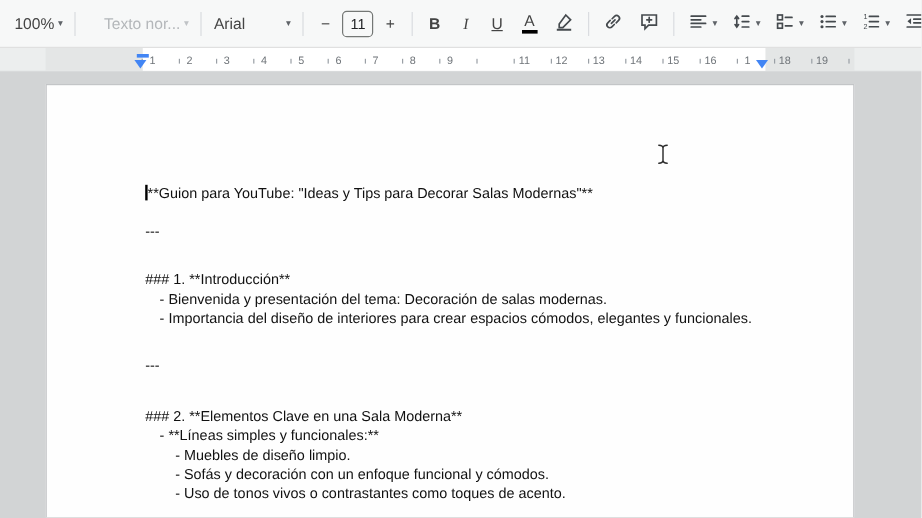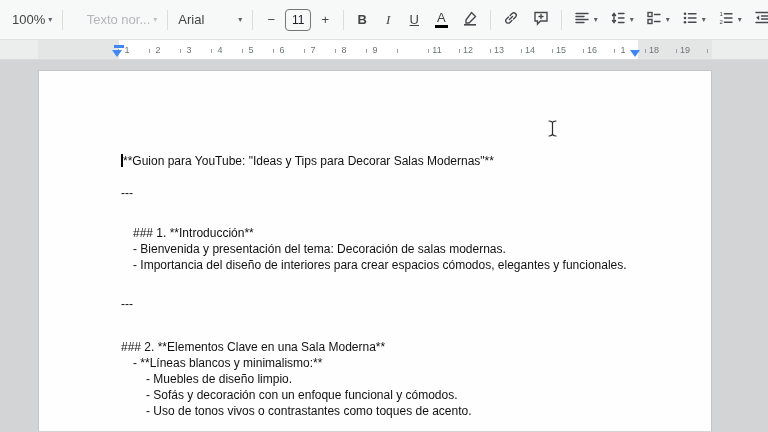--- a/index.html
+++ b/index.html
@@ -249,26 +249,26 @@
     <div class="marker-bar" style="left:114px"></div>
     <div class="marker" style="left:112px"></div>
     <div class="marker" style="left:630px"></div>
   </div>
 
   <div class="canvas">
     <div class="page">
       <div>
           <div class="doc-line ind0"><span class="text-caret"></span>**Guion para YouTube: "Ideas y Tips para Decorar Salas Modernas"**</div>
           <div class="doc-line ind0" style="margin-top: 16px;">---</div>
-          <div class="doc-line ind0" style="margin-top: 24px; margin-left: 12px;">### 1. **Introducción**</div>
+          <div class="doc-line ind0" style="margin-top: 24px;">### 1. **Introducción**</div>
           <div class="doc-line ind1">- Bienvenida y presentación del tema: Decoración de salas modernas.</div>
           <div class="doc-line ind1">- Importancia del diseño de interiores para crear espacios cómodos, elegantes y funcionales.</div>
           <div class="doc-line ind0" style="margin-top: 23px;">---</div>
           <div class="doc-line ind0" style="margin-top: 27px;">### 2. **Elementos Clave en una Sala Moderna**</div>
-          <div class="doc-line ind1">- **Líneas blancos y minimalismo:**</div>
+          <div class="doc-line ind1">- **Líneas simples y funcionales:**</div>
           <div class="doc-line ind2">- Muebles de diseño limpio.</div>
           <div class="doc-line ind2">- Sofás y decoración con un enfoque funcional y cómodos.</div>
           <div class="doc-line ind2">- Uso de tonos vivos o contrastantes como toques de acento.</div>
         </div>
     </div>
   </div>
 
   <div class="mouse-cursor">
     <svg width="13" height="19" viewBox="0 0 13 19">
       <path d="M3 2c2 0 3.5 0.6 3.5 2.4v10.2C6.5 16.4 5 17 3 17M10 2c-2 0-3.5 0.6-3.5 2.4v10.2C6.5 16.4 8 17 10 17" stroke="#2b2b2b" stroke-width="1.2" fill="none" stroke-linecap="round"></path>

